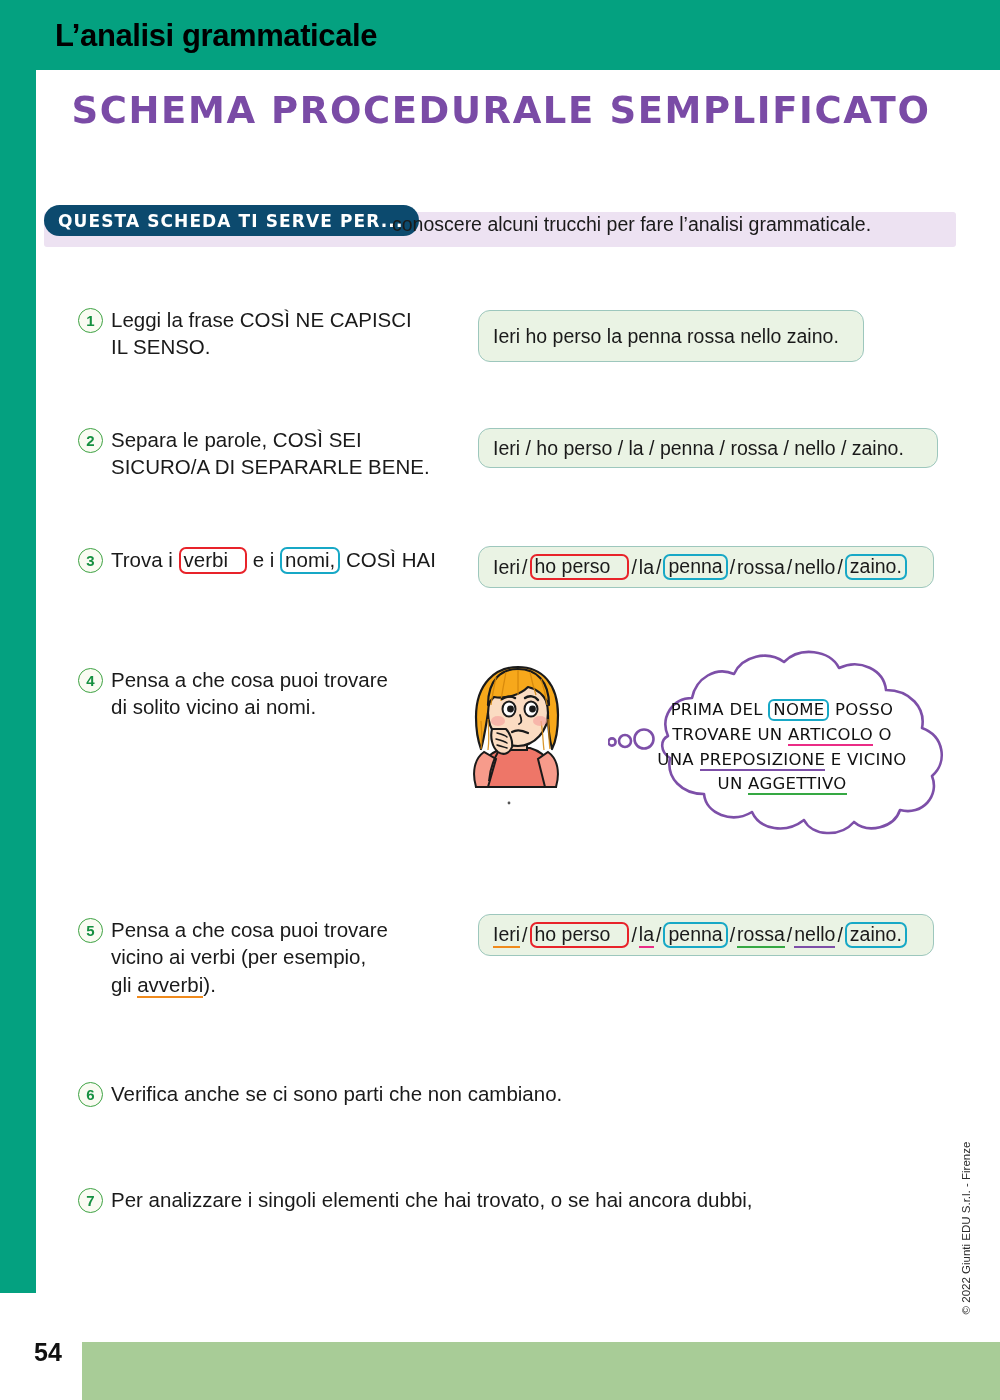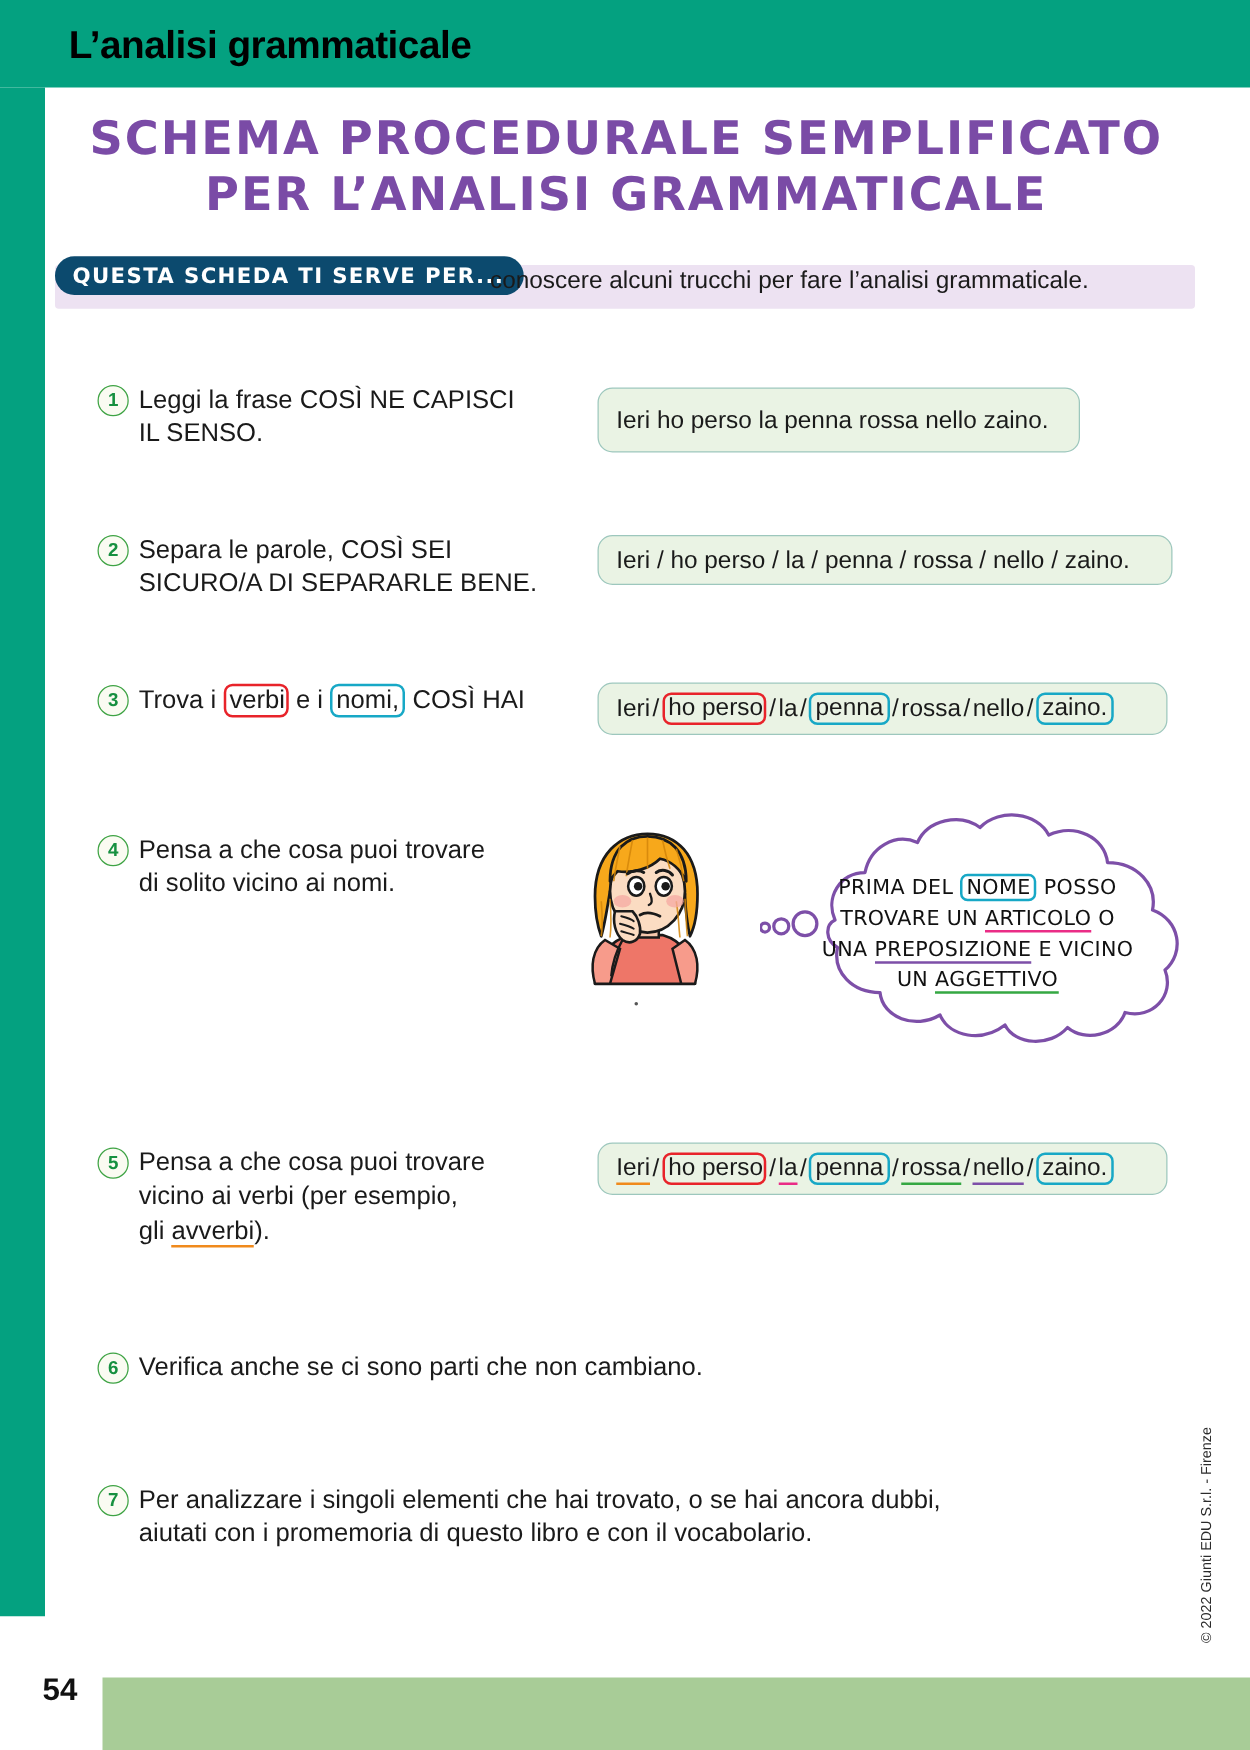--- a/index.html
+++ b/index.html
@@ -66,21 +66,21 @@
   }
   .step-text{
     position:absolute;left:33px;top:-2px;
     font-size:20.5px;line-height:1.33;color:#1a1a1a;
     white-space:nowrap;
   }
 
   
   .bx-red{
     border:2.4px solid #E8232A;border-radius:7px;
-    padding:0px 1px 1px 3px;display:inline-block;line-height:1.05;
+    padding:0px 17px 1px 3px;display:inline-block;line-height:1.05;
   }
   .bx-cyan{
     border:2.4px solid #17A8C6;border-radius:7px;
     padding:0px 3px 1px 3px;display:inline-block;line-height:1.05;
   }
   .u-orange{border-bottom:2px solid #F08A1C;}
   .u-pink{border-bottom:2px solid #EA2C86;}
   .u-green{border-bottom:2px solid #35A843;}
   .u-purple{border-bottom:2px solid #7D4FA8;}
 
@@ -132,21 +132,20 @@
 </style>
 </head>
 <body>
 
 <div id="header-bar"></div>
 <div id="header-title">L’analisi grammaticale</div>
 <div id="left-rail"></div>
 
 <div id="main-title">
   <span class="l1">SCHEMA PROCEDURALE SEMPLIFICATO</span>
-  <span class="l2">PER L’ANALISI GRAMMATICALE</span>
 </div>
 
 <div id="serve-strip"></div>
 <div id="serve-tag">
   <span>QUESTA SCHEDA TI SERVE PER...</span>
 </div>
 <div id="serve-text">conoscere alcuni trucchi per fare l’analisi grammaticale.</div>
 
 <div class="step" style="left:78px;top:308px;">
   <div class="step-num">1</div>
@@ -317,19 +316,18 @@
   <div class="step-num">6</div>
   <div class="step-text">
     <div>Verifica anche se ci sono parti che non cambiano.</div>
   </div>
 </div>
 
 <div class="step" style="left:78px;top:1188px;">
   <div class="step-num">7</div>
   <div class="step-text">
     <div>Per analizzare i singoli elementi che hai trovato, o se hai ancora dubbi,</div>
-    <div>aiutati con i promemoria di questo libro e con il vocabolario.</div>
   </div>
 </div>
 
 <div id="copyright">© 2022 Giunti EDU S.r.l. - Firenze</div>
 <div id="page-number">54</div>
 <div id="footer-bar"></div>
 
 </body></html>

